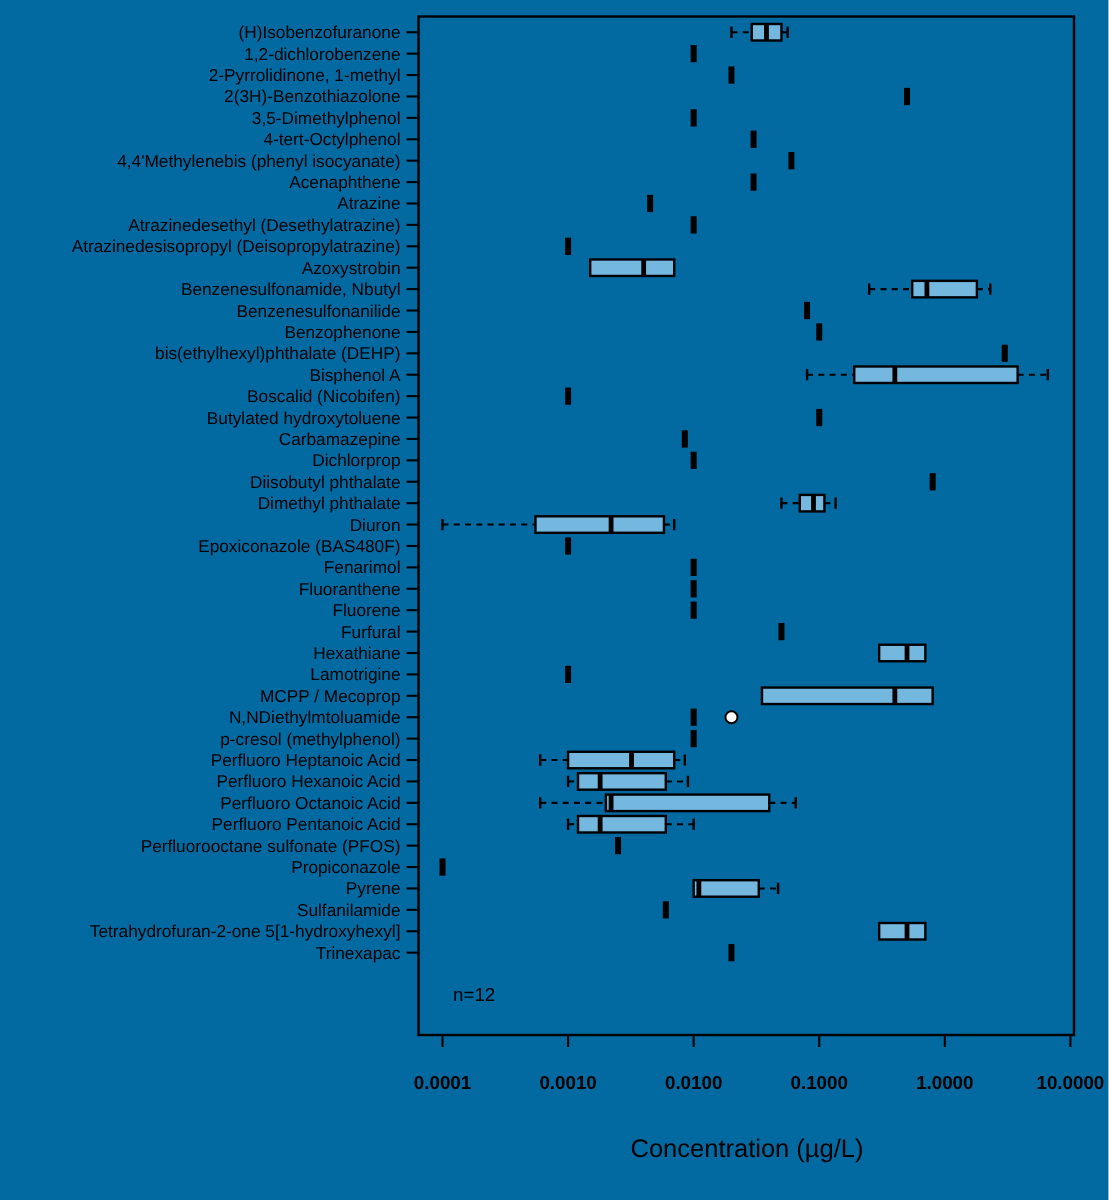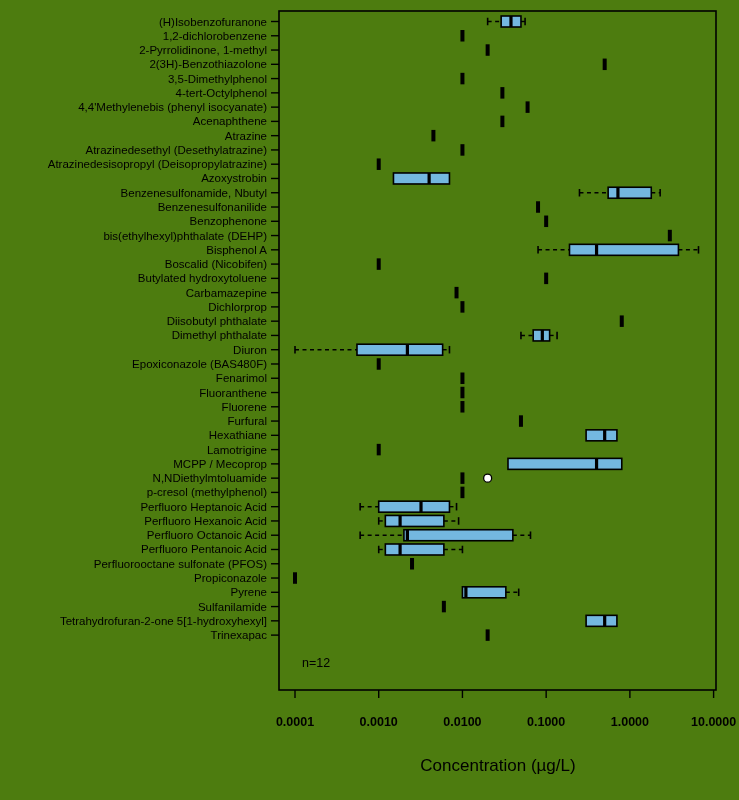--- a/index.html
+++ b/index.html
@@ -1,19 +1,19 @@
 <!DOCTYPE html>
 <html><head>
 <meta charset="utf-8">
 <style>
   html,body{margin:0;padding:0;background:#ffffff;}
   #screen{
     position:relative;
     width:739px;height:800px;
-    background:#4d7c0f;
+    background:#0369a1;
     font-family:"Liberation Sans",sans-serif;
     overflow:hidden;
   }
   svg text{font-family:"Liberation Sans",sans-serif;fill:#000000;}
   .ylab{font-size:11.5px;}
   .xticklab{font-size:12.5px;font-weight:bold;}
   .axis-title{font-size:17px;}
   .note{font-size:12.5px;}
 </style>
 </head>

